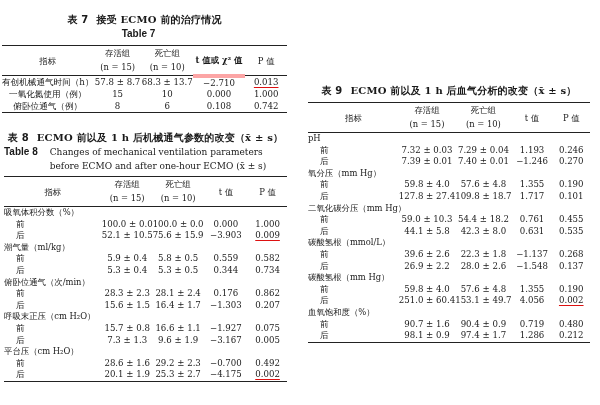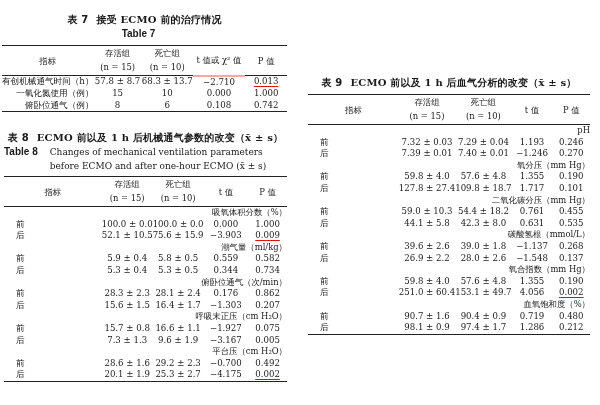--- a/index.html
+++ b/index.html
@@ -9,23 +9,23 @@
   .cap-cn { text-align:center; font-size:10px; font-weight:bold; line-height:14px; letter-spacing:0.2px; }
   .cap-cn .lbl { font-family:"DejaVu Sans","Liberation Sans",sans-serif; margin-right:8px; }
   .cap-en { font-size:9px; line-height:14px; display:flex; }
   .cap-en .lbl { font-family:"Liberation Sans","DejaVu Sans",sans-serif; font-weight:bold; font-size:10px; margin-right:12px; white-space:nowrap; }
   .cap-en .txt { flex:1; }
   table { border-collapse:collapse; width:100%; }
   thead tr.top td { border-top:1.6px solid #222; }
   thead td { text-align:center; font-size:8.4px; line-height:11px; padding-top:2px; }
   thead tr.last td { border-bottom:1px solid #222; padding-bottom:2px; }
   tbody td { text-align:center; line-height:11.6px; white-space:nowrap; font-size:8.6px; padding:0; }
-  tbody td.ind { text-align:right; }
+  tbody td.ind { text-align:center; }
   tbody td.sub { text-align:left; padding-left:12px; }
-  tbody td.grp { text-align:right; font-size:8.4px; }
+  tbody td.grp { text-align:left; font-size:8.4px; }
   tbody tr.end td { border-bottom:1.6px solid #222; }
   .sig { text-decoration:underline; text-decoration-color:#d11; text-decoration-thickness:1.4px; text-underline-offset:2px; }
 </style>
 </head>
 <body>
 
 <div class="tbl" style="left:2px; top:13px; width:285px;">
   <div class="cap-cn">
     <span class="lbl">表 7</span><span>接受 ECMO 前的治疗情况</span>
   </div>
@@ -38,21 +38,21 @@
         <col style="width:17%">
         <col style="width:17%">
         <col style="width:19%">
         <col style="width:15%">
       </colgroup>
     <thead>
       <tr class="top">
         <td rowspan="2" style="border-bottom:1px solid #222;">指标</td>
         <td>存活组</td>
         <td>死亡组</td>
-        <td rowspan="2" style="border-bottom:2px solid #fca5a5;">t 值或 χ² 值</td>
+        <td rowspan="2" style="border-bottom:4px solid #fca5a5;font-weight:bold;">t 值或 χ² 值</td>
         <td rowspan="2" style="border-bottom:1px solid #222;">P 值</td>
       </tr>
       <tr class="last">
         <td>(n = 15)</td>
         <td>(n = 10)</td>
       </tr>
     </thead>
     <tbody>
       <tr>
         <td class="ind">有创机械通气时间（h）</td>
@@ -196,21 +196,21 @@
         <td class="sub">后</td>
         <td>20.1 ± 1.9</td>
         <td>25.3 ± 2.7</td>
         <td>−4.175</td>
         <td><span class="sig" style="text-decoration-color: rgb(221, 17, 17);">0.002</span></td>
       </tr>
     </tbody>
   </table>
 </div>
 
-<div class="tbl" style="left:308px; top:76px; width:282px;">
+<div class="tbl" style="left:308px; top:84px; width:282px;">
   <div class="cap-cn">
     <span class="lbl">表 9</span><span>ECMO 前以及 1 h 后血气分析的改变（x̄ ± s）</span>
   </div>
   <table style="margin-top:4px;">
     <colgroup>
         <col style="width:36%">
         <col style="width:18%">
         <col style="width:17%">
         <col style="width:15%">
         <col style="width:14%">
@@ -283,34 +283,34 @@
         <td>0.631</td>
         <td>0.535</td>
       </tr>
 
       <tr>
           <td class="grp" colspan="5">碳酸氢根（mmol/L）</td>
         </tr>
       <tr>
         <td class="sub">前</td>
         <td>39.6 ± 2.6</td>
-        <td>39.0 ± 1.8</td>
+        <td>22.3 ± 1.8</td>
         <td>−1.137</td>
         <td>0.268</td>
       </tr>
       <tr>
         <td class="sub">后</td>
         <td>26.9 ± 2.2</td>
         <td>28.0 ± 2.6</td>
         <td>−1.548</td>
         <td>0.137</td>
       </tr>
 
       <tr>
-          <td class="grp" colspan="5">氧合指数（mm Hg）</td>
+          <td class="grp" colspan="5">碳酸氢根（mm Hg）</td>
         </tr>
       <tr>
         <td class="sub">前</td>
         <td>59.8 ± 4.0</td>
         <td>57.6 ± 4.8</td>
         <td>1.355</td>
         <td>0.190</td>
       </tr>
       <tr>
         <td class="sub">后</td>

